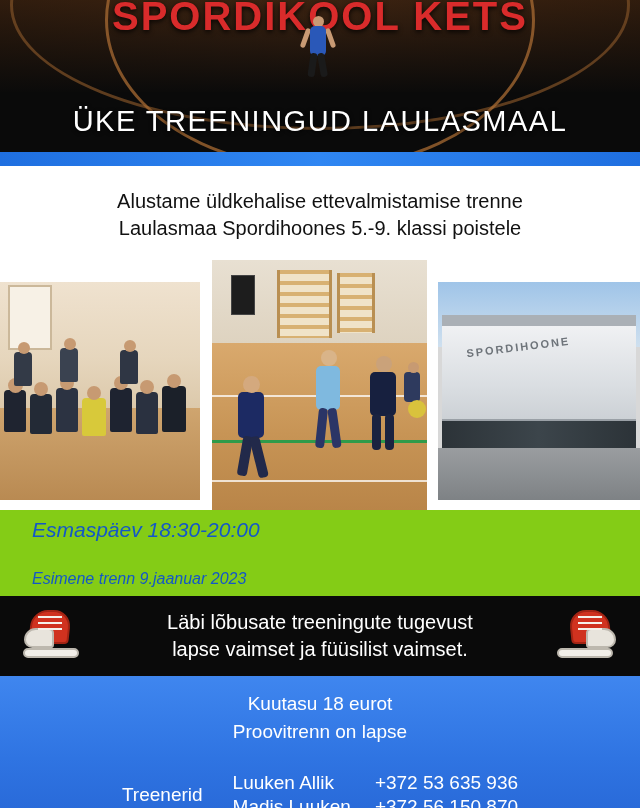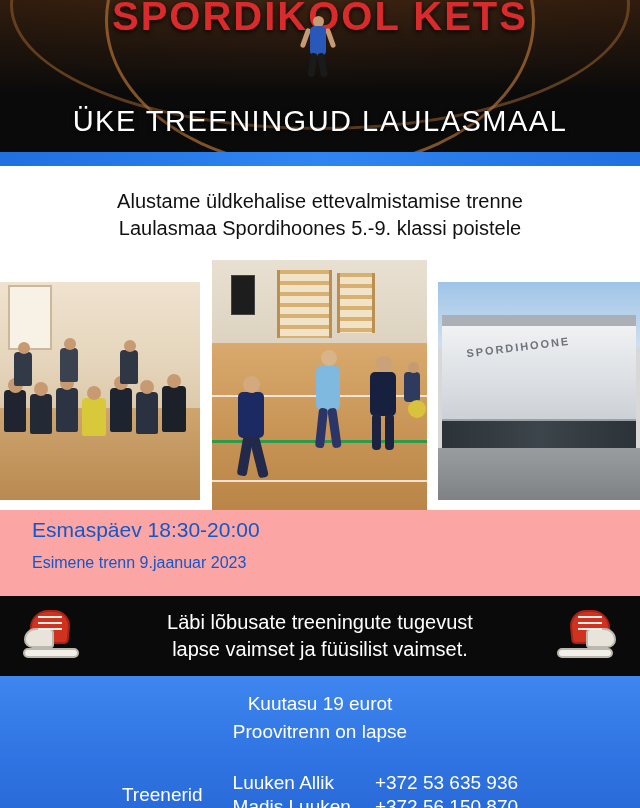--- a/index.html
+++ b/index.html
@@ -229,34 +229,35 @@
     border-top: 2px solid #9aa0a6;
   }
   .ph-ground {
     position: absolute; left: 0; bottom: 0; width: 100%; height: 24%;
     background: linear-gradient(180deg, #9a9da0 0%, #7e8285 100%);
   }
 
   
   .schedule {
     position: relative;
-    background: #fca5a5;
+    background: #84cc16;
     padding: 10px 30px 14px 32px;
     height: 86px;
+    font-style: italic;
   }
   .sched-day {
     position: absolute;
     left: 32px; top: 8px;
     font-size: 21px;
     color: #1357c8;
     font-weight: 400;
   }
   .sched-first {
     position: absolute;
-    left: 32px; top: 44px;
+    left: 32px; top: 60px;
     font-size: 16px;
     color: #1357c8;
   }
   .sched-place {
     position: absolute;
     right: 26px; top: 30px;
     font-size: 20px;
     color: #1357c8;
     font-weight: 400;
     letter-spacing: 0.3px;
@@ -472,21 +473,21 @@
     <div class="shoe shoe-right">
       <div class="sole"></div>
       <div class="upper"></div>
       <div class="toe"></div>
       <div class="lace"></div>
     </div>
   </div>
 
   <div class="bottom">
     <div class="fee">
-      <div>Kuutasu 19 eurot</div>
+      <div>Kuutasu 18 eurot</div>
       <div>Proovitrenn on lapse</div>
     </div>
     <div class="coach-block">
       <div class="coach-label">Treenerid</div>
       <div class="coach-names">
         <div>Luuken Allik</div>
         <div>Madis Luuken</div>
       </div>
       <div class="coach-phones">
         <div>+372 53 635 936</div>

